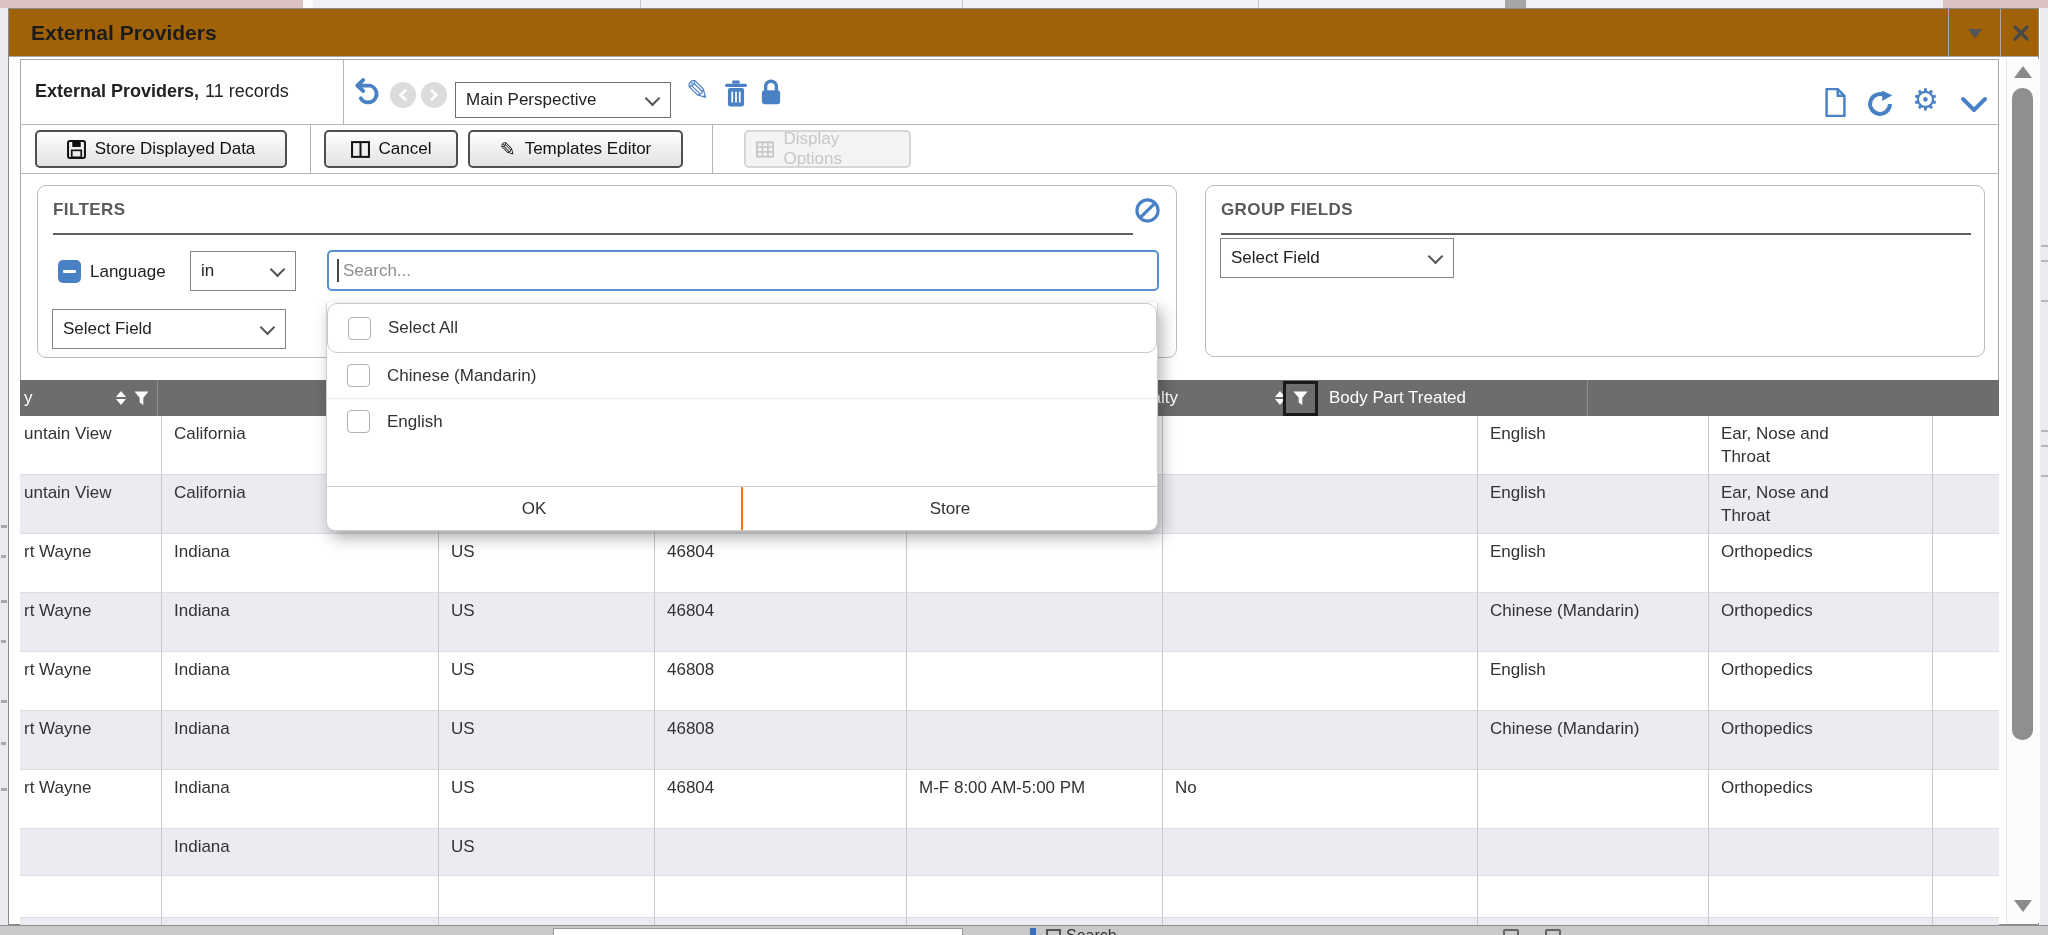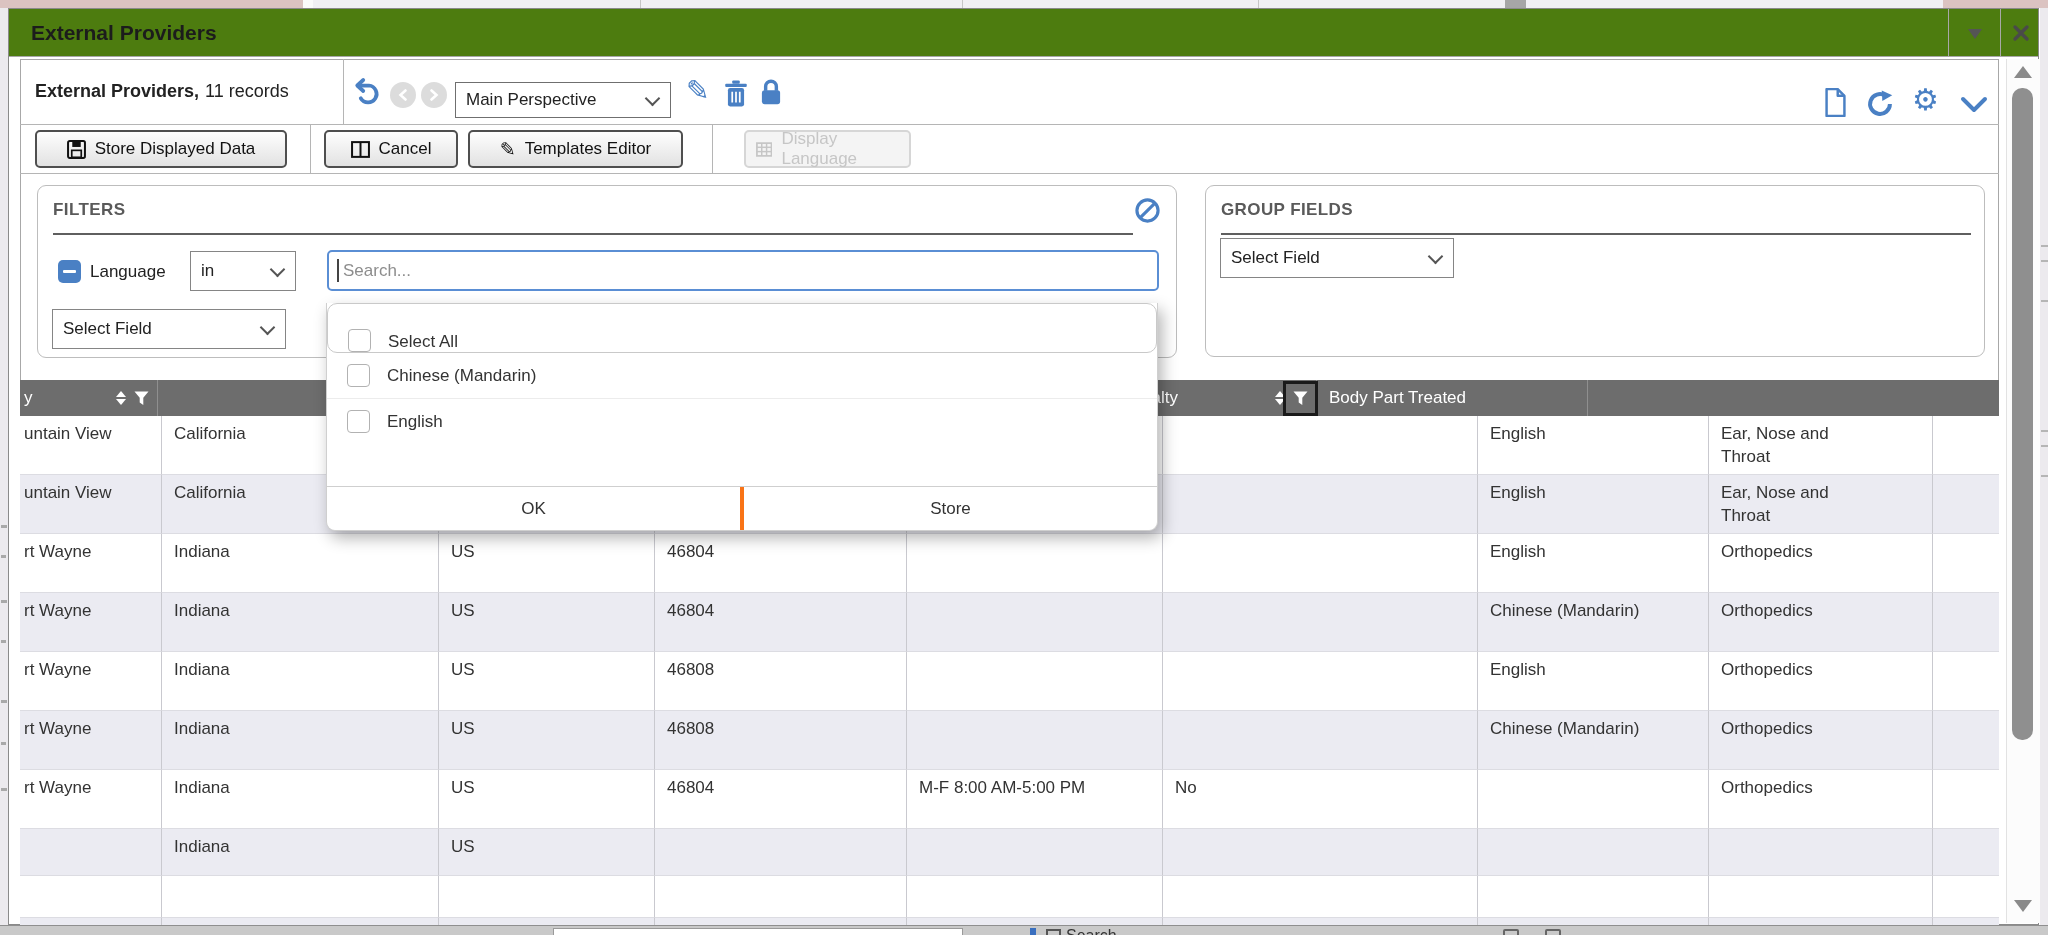--- a/index.html
+++ b/index.html
@@ -7,21 +7,21 @@
        font-family:"Liberation Sans","DejaVu Sans",sans-serif;}
   #stage{position:relative;width:2048px;height:935px;overflow:hidden;background:#fff;}
   .abs{position:absolute;box-sizing:border-box;}
 
   
   .bgseg{position:absolute;top:0;height:8px;}
   .bgmark{position:absolute;background:#a9a9a9;}
 
   
   .dialog-frame{left:8px;top:8px;width:2031px;height:917px;background:#fff;border:1px solid #8a8a8a;}
-  .titlebar{left:9px;top:9px;width:2029px;height:48px;background:#4d7c0f;border-bottom:1px solid #a8a8a8;}
+  .titlebar{left:9px;top:9px;width:2029px;height:48px;background:#a16207;border-bottom:1px solid #a8a8a8;}
   .dlg-title{position:absolute;left:22px;top:0;line-height:47px;font-size:21px;font-weight:bold;color:#1c1c1c;}
   .tb-btn{position:absolute;top:9px;height:48px;border-left:1px solid #a8a8a8;display:flex;align-items:center;justify-content:center;cursor:pointer;}
   .caret-down{width:0;height:0;border:7px solid transparent;border-top:10px solid #555;margin-top:8px;}
 
   .content-frame{left:20px;top:59px;width:1979px;height:866px;border:1px solid #a8a8a8;border-bottom:none;background:transparent;pointer-events:none;}
   .hline{background:#b5b5b5;height:1px;}
   .vline{background:#b5b5b5;width:1px;}
 
   .records{left:20px;top:59px;width:323px;height:65px;display:flex;align-items:center;padding-left:15px;font-size:18px;color:#222;}
   .records b{margin-right:6px;}
@@ -47,27 +47,27 @@
   .search-box{border:2px solid #5a8ed4;border-radius:5px;background:#fff;}
   .search-box input{position:absolute;left:0;top:0;width:100%;height:100%;border:none;outline:none;font-size:17px;color:#333;
         padding-left:14px;box-sizing:border-box;font-family:inherit;background:transparent;}
   .search-box input::placeholder{color:#8d8d8d;opacity:1;}
   .caret-line{position:absolute;left:8px;top:7px;width:2px;height:23px;background:#444;}
 
   
   .popup{left:326px;top:303px;width:832px;height:228px;background:#fff;border:1px solid #cfcfcf;border-top:none;
          border-radius:0 0 9px 9px;box-shadow:4px 7px 16px rgba(0,0,0,.30);z-index:50;}
   .opt{position:relative;height:45px;display:flex;align-items:center;border-top:1px solid #ececec;cursor:pointer;}
-  .opt-first{height:48px;border:1px solid #c9c9c9;border-radius:10px;margin:0;align-items:flex-end;}
+  .opt-first{height:48px;border:1px solid #c9c9c9;border-radius:10px;margin:0;}
   .opt-first + .opt{border-top:none;}
   .cb{width:21px;height:21px;border:1px solid #b2b2b2;border-radius:4px;background:#fff;margin-left:20px;flex:none;}
   .opt-label{margin-left:17px;font-size:17px;color:#333;}
   .popup-foot{position:absolute;left:0;bottom:0;width:100%;height:43px;border-top:1px solid #cfcfcf;display:flex;}
   .pf-btn{flex:1;display:flex;align-items:center;justify-content:center;font-size:17px;color:#333;cursor:pointer;}
-  .pf-btn:first-child{border-right:4px solid #f97316;}
+  .pf-btn:first-child{border-right:2px solid #f97316;}
 
   
   .table{left:20px;top:380px;width:1979px;height:545px;overflow:hidden;background:#fff;}
   .thead{display:flex;height:36px;background:#6d6d6d;}
   .th{display:flex;align-items:center;padding:0 8px 0 12px;border-right:1px solid #8f8f8f;color:#fff;font-size:17px;}
   .th-label{white-space:nowrap;overflow:hidden;}
   .th .icons{margin-left:auto;display:flex;align-items:center;gap:8px;}
   .th.th-end{justify-content:flex-end;}
   .th.th-end .icons{margin-left:14px;}
   .sorticon{display:inline-flex;flex-direction:column;gap:2px;cursor:pointer;}
@@ -253,21 +253,21 @@
     <span>Templates Editor</span>
   </div>
   <div class="abs btn disabled" style="left:744px;top:130px;width:167px;height:38px;">
     <svg width="19" height="17" viewBox="0 0 18 16">
       <rect x="1" y="1" width="16" height="14" fill="none" stroke="#c6c6c6" stroke-width="1.9"></rect>
       <line x1="6.3" y1="1" x2="6.3" y2="15" stroke="#c6c6c6" stroke-width="1.6"></line>
       <line x1="11.6" y1="1" x2="11.6" y2="15" stroke="#c6c6c6" stroke-width="1.6"></line>
       <line x1="1" y1="5.6" x2="17" y2="5.6" stroke="#c6c6c6" stroke-width="1.6"></line>
       <line x1="1" y1="10.3" x2="17" y2="10.3" stroke="#c6c6c6" stroke-width="1.6"></line>
     </svg>
-    <span>Display Language</span>
+    <span>Display Options</span>
   </div>
 
   <div class="abs panel" style="left:37px;top:185px;width:1140px;height:173px;">
     <span class="panel-h" style="left:15px;top:14px;">FILTERS</span>
     <div class="panel-u" style="left:15px;top:47px;width:1080px;"></div>
     <div class="abs" style="left:1096px;top:11px;">
       <svg width="27" height="27" viewBox="0 0 24 24">
         <circle cx="12" cy="12" r="9.4" fill="none" stroke="#4a80c4" stroke-width="2.8"></circle>
         <line x1="5.6" y1="18.4" x2="18.4" y2="5.6" stroke="#4a80c4" stroke-width="2.8"></line>
       </svg>

